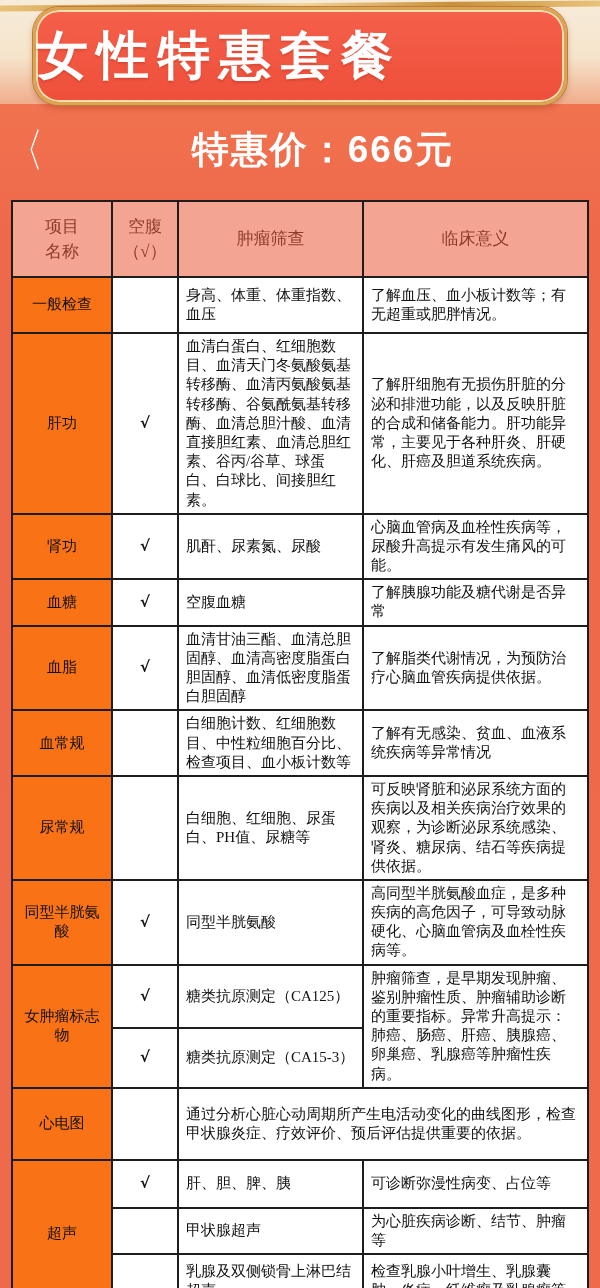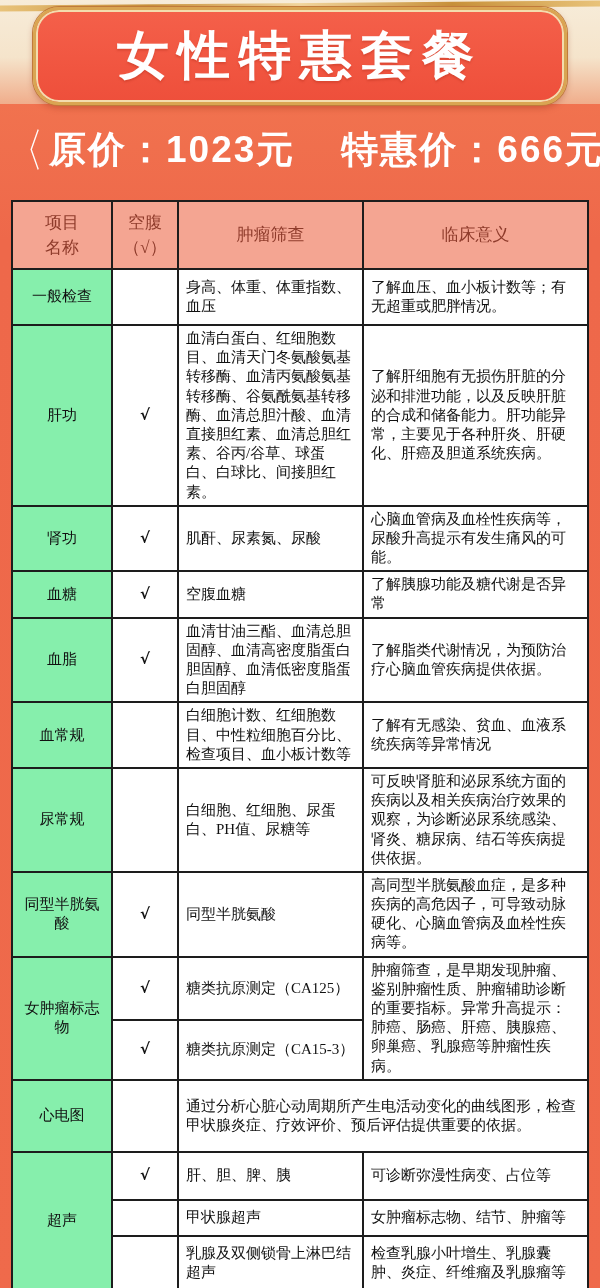--- a/index.html
+++ b/index.html
@@ -26,21 +26,21 @@
   .plaque{
     position:absolute;
     left:33px;right:33px;top:7px;height:92px;
     background:linear-gradient(180deg,#f4604a 0%,#f0543f 70%,#ee4f3b 100%);
     border:3px solid #d9a552;
     border-radius:26px;
     box-shadow:
       inset 0 0 0 2px #f3dcae,
       0 0 0 1px #c07a3a,
       0 3px 6px rgba(140,40,20,.35);
-    display:flex;align-items:center;justify-content:center;
+    display:flex;align-items:center;justify-content:flex-start;
   }
   .page-title{
     margin:0;
     color:#ffffff;
     font-family:"Liberation Sans","DejaVu Sans",sans-serif;
     font-size:52px;
     font-weight:bold;
     letter-spacing:9px;
     text-shadow:0 2px 2px rgba(180,50,30,.35);
     white-space:nowrap;
@@ -77,21 +77,21 @@
   .pkg-table th{
     background:#f4a592;
     color:#8e3b2b;
     font-weight:normal;
     font-size:17px;
     text-align:center;
     white-space:pre-line;
     line-height:1.5;
   }
   .label-cell{
-    background:#86efac;
+    background:#f97316;
     color:#8e3b2b;
     text-align:center;
   }
   .fasting-cell{
     text-align:center;
     font-size:19px;
     font-weight:bold;
     font-family:"DejaVu Sans","Liberation Sans",sans-serif;
   }
   .items-cell,.meaning-cell,.merged-cell{text-align:left;}
@@ -102,35 +102,34 @@
 <div class="top-band">
   <div class="gold-ribbon"></div>
   <div class="plaque">
     <h1 class="page-title">女性特惠套餐</h1>
   </div>
 </div>
 
 <div class="price-bar">
   <span class="bracket">〈</span>
   <span class="price-center">
-    <span class="price-text">原价：1023元</span>
     <span class="price-text">特惠价：666元</span>
   </span>
 
 </div>
 
 <table class="pkg-table">
   <colgroup>
     <col style="width:100px">
       <col style="width:66px">
       <col style="width:185px">
       <col style="width:225px">
   </colgroup>
   <thead>
-    <tr style="height:68px">
+    <tr style="height:76px">
       <th>项目
 名称</th>
       <th>空腹
 （√）</th>
       <th>肿瘤筛查</th>
       <th>临床意义</th>
     </tr>
   </thead>
   <tbody>
     <tr style="height:56px">
@@ -198,21 +197,21 @@
     </tr>
     <tr style="height:48px">
       <td class="label-cell" rowspan="3">超声</td>
       <td class="fasting-cell">√</td>
       <td class="items-cell">肝、胆、脾、胰</td>
       <td class="meaning-cell">可诊断弥漫性病变、占位等</td>
     </tr>
     <tr style="height:36px">
       <td class="fasting-cell"></td>
       <td class="items-cell">甲状腺超声</td>
-      <td class="meaning-cell">女肿瘤标志物、结节、肿瘤等</td>
+      <td class="meaning-cell">为心脏疾病诊断、结节、肿瘤等</td>
     </tr>
     <tr style="height:54px">
       <td class="fasting-cell"></td>
       <td class="items-cell">乳腺及双侧锁骨上淋巴结超声</td>
       <td class="meaning-cell">检查乳腺小叶增生、乳腺囊肿、炎症、纤维瘤及乳腺瘤等</td>
     </tr>
     <tr style="height:32px">
       <td class="label-cell" rowspan="2">妇科检查</td>
       <td class="fasting-cell"></td>
       <td class="items-cell">内诊检查</td>

